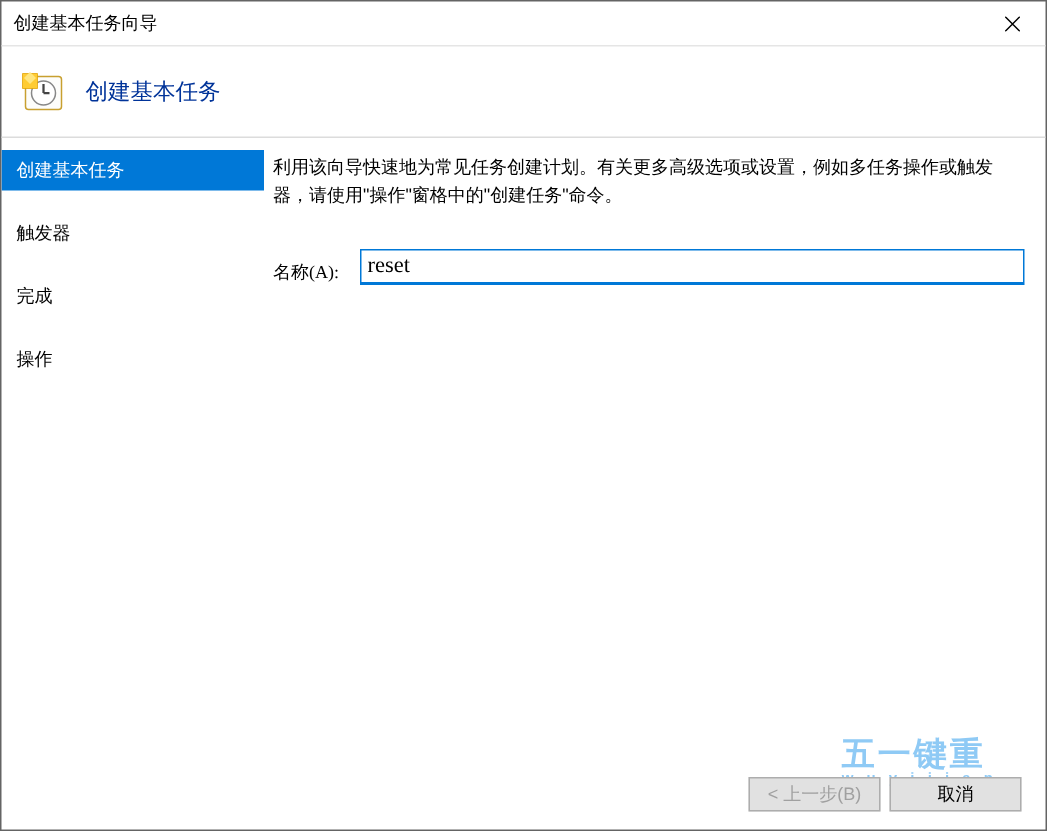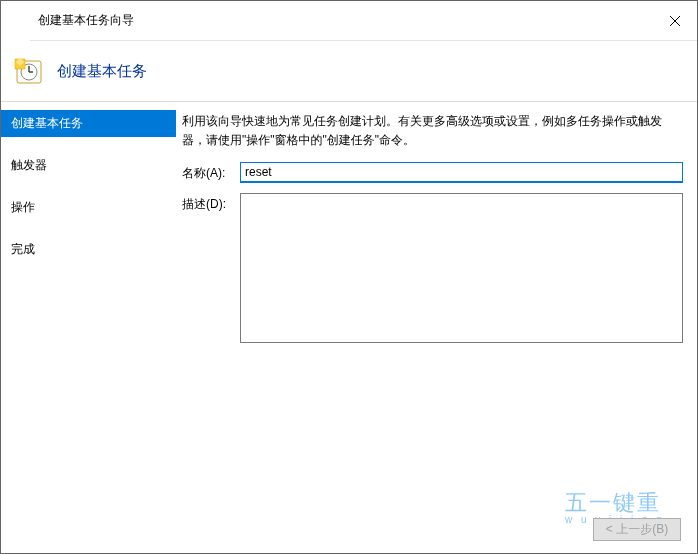--- a/index.html
+++ b/index.html
@@ -1,47 +1,47 @@
 <!DOCTYPE html>
 <html><head>
   <meta charset="utf-8">
   <style>
     * { margin: 0; padding: 0; box-sizing: border-box; }
     body { font-family: "Microsoft YaHei", "Segoe UI", Tahoma, sans-serif; font-size: 12px; color: #000; background: #fff; }
     .window { width: 698px; height: 554px; border: 1px solid #646464; display: flex; flex-direction: column; position: relative; }
     
-    .titlebar { height: 40px; display: flex; align-items: center; padding: 0 0 0 8px; border-bottom: 1px solid #e5e5e5; margin-left: 29px; }
+    .titlebar { height: 30px; display: flex; align-items: center; padding: 0 0 0 8px; border-bottom: 1px solid #e5e5e5; }
     .titlebar-text { flex: 1; font-size: 12px; }
     .close-btn { width: 45px; height: 30px; display: flex; align-items: center; justify-content: center; cursor: pointer; }
     .close-btn svg { width: 10px; height: 10px; }
     
     .header { height: 60px; display: flex; align-items: center; padding: 0 12px; gap: 12px; }
     .header-icon { width: 32px; height: 32px; display: flex; align-items: center; justify-content: center; }
     .header-title { font-size: 15px; color: #003399; }
     
     .divider { height: 1px; background: #dcdcdc; margin: 0; }
     
     .body { flex: 1; display: flex; overflow: hidden; }
     .sidebar { width: 175px; padding-top: 8px; }
     .sidebar-item { padding: 5px 10px; font-size: 12px; cursor: pointer; }
     .sidebar-item.selected { background: #0078d7; color: #fff; }
     .sidebar-sub { padding-left: 10px; margin-top: 15px; }
     
     .content { flex: 1; padding: 10px 14px 10px 6px; }
-    .intro { font-size: 12px; line-height: 1.6; margin-bottom: 12px; }
-    .form-row { display: flex; align-items: flex-start; margin-bottom: 10px; }
+    .intro { font-size: 12px; line-height: 1.6; margin-bottom: 26px; }
+    .form-row { display: flex; align-items: flex-end; margin-bottom: 10px; font-family: Liberation Serif, serif; }
     .form-label { width: 58px; font-size: 12px; padding-top: 3px; }
-    .text-input { flex: 1; border: 1px solid #0078d7; border-bottom: 2px solid #0078d7; padding: 2px 4px; font-size: 12px; font-family: inherit; outline: none; }
+    .text-input { flex: 1; border: 1px solid #0078d7; border-bottom: 2px solid #0078d7; padding: 2px 4px; font-size: 15px; font-family: inherit; outline: none; }
     .textarea { flex: 1; height: 150px; border: 1px solid #7a7a7a; padding: 2px 4px; font-size: 12px; font-family: inherit; resize: none; outline: none; }
     
     .footer { position: absolute; bottom: 12px; right: 16px; display: flex; gap: 6px; }
     .btn { min-width: 88px; height: 23px; border: 1px solid #adadad; background: #e1e1e1; font-size: 12px; font-family: inherit; cursor: pointer; padding: 0 8px; }
     .btn:disabled { color: #a0a0a0; cursor: default; }
     
-    .watermark { position: absolute; bottom: 28px; right: 32px; font-size: 22px; color: #54aef0; opacity: 0.65; font-weight: 400; pointer-events: none; letter-spacing: 2px; }
+    .watermark { position: absolute; bottom: 28px; right: 32px; font-size: 22px; color: #54aef0; opacity: 0.65; font-weight: 700; pointer-events: none; letter-spacing: 2px; }
     .watermark small { display: block; font-size: 10px; letter-spacing: 3px; margin-top: -4px; }
   </style>
 </head>
 <body>
 
 <div class="window">
 
   <div class="titlebar">
     <span class="titlebar-text">创建基本任务向导</span>
     <div class="close-btn">
@@ -64,39 +64,36 @@
     </div>
     <div class="header-title">创建基本任务</div>
   </div>
 
   <div class="divider"></div>
 
   <div class="body">
     <div class="sidebar">
       <div class="sidebar-item selected"><span>创建基本任务</span></div>
       <div class="sidebar-item sidebar-sub"><span>触发器</span></div>
+      <div class="sidebar-item sidebar-sub"><span>完成</span></div>
       <div class="sidebar-item sidebar-sub"><span>操作</span></div>
-      <div class="sidebar-item sidebar-sub"><span>完成</span></div>
     </div>
 
     <div class="content">
       <div class="intro">利用该向导快速地为常见任务创建计划。有关更多高级选项或设置，例如多任务操作或触发器，请使用"操作"窗格中的"创建任务"命令。</div>
       <div class="form-row">
         <div class="form-label">名称(A):</div>
         <input type="text" class="text-input" value="reset" style="">
-      </div>
-      <div class="form-row">
-        <div class="form-label">描述(D):</div>
-        <textarea class="textarea" style=""></textarea>
       </div>
     </div>
   </div>
 
   <div class="watermark">
     <span>五一键重</span>
     <small>w u y i j i a n</small>
   </div>
 
   <div class="footer">
     <button class="btn" disabled="">&lt; 上一步(B)</button>
+    <button class="btn">取消</button>
   </div>
 
 </div>
 
 </body></html>

